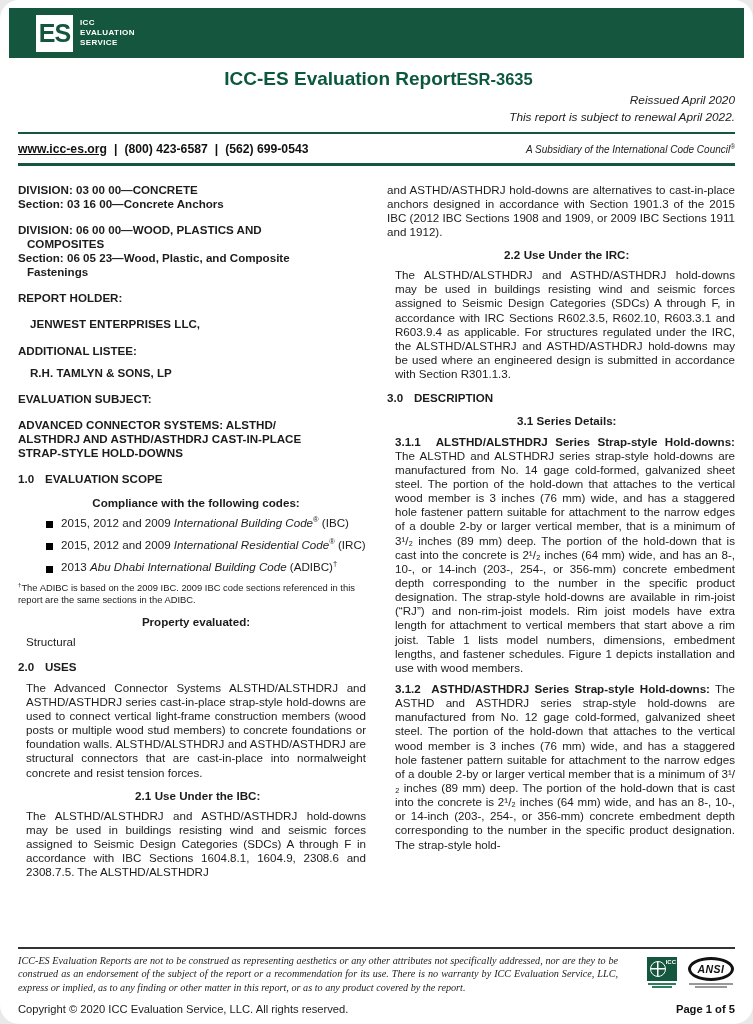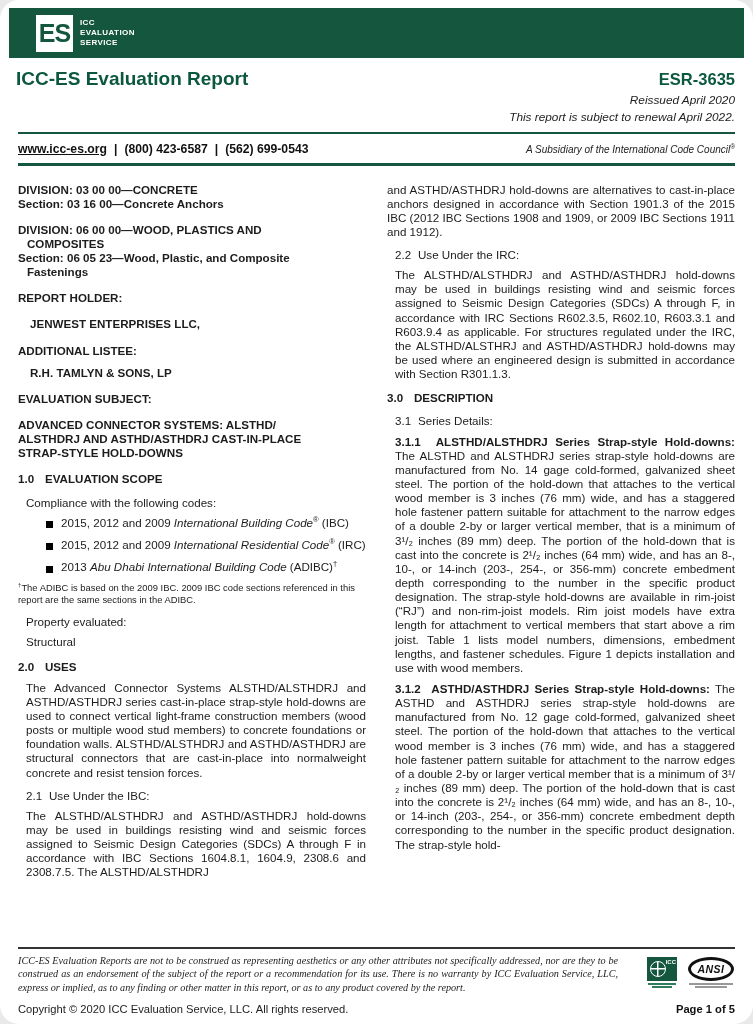--- a/index.html
+++ b/index.html
@@ -21,22 +21,22 @@
     background:#ffffff; display:flex; align-items:center; justify-content:center;
   }
   .es-box span { color:#14573E; font-weight:bold; font-size:25px; letter-spacing:-1px; }
   .masthead-lines {
     position:absolute; left:71px; top:10px; color:#ffffff;
     font-size:8px; line-height:1.25; letter-spacing:0.4px; font-weight:bold;
   }
   .masthead-lines div { white-space:nowrap; }
   
   .title-row {
-    display:flex; justify-content:space-between; align-items:baseline;
-    margin:68px 18px 0 16px; position:relative;
+    display:flex; justify-content:center; align-items:baseline;
+    margin:68px 18px 0 22px; position:relative;
   }
   .doc-title { color:#0B573F; font-size:19px; font-weight:bold; }
   .report-no { color:#0B573F; font-size:16.5px; font-weight:bold; }
   .right-italic { text-align:right; margin:3px 18px 0 0; font-style:italic; font-size:11.8px; color:#222; }
   .rule { height:2px; background:#14573E; margin:8px 18px 0 18px; }
   .rule.thick { height:2.5px; margin-top:7px; }
   .contact-row {
     display:flex; justify-content:space-between; align-items:baseline;
     margin:8px 18px 0 18px; font-size:12.2px;
   }
@@ -47,21 +47,21 @@
   sup { font-size:65%; vertical-align:super; line-height:0; }
   
   .cols { display:flex; gap:21px; margin:17px 18px 0 18px; }
   .col { width:348px; font-size:11.6px; line-height:1.22; text-align:justify; }
   .bold { font-weight:bold; }
   .blk { margin-bottom:12px; }
   .blk .cont { display:block; padding-left:9px; }
   .ind12 { padding-left:12px; }
   .sec-head { font-weight:bold; margin:10px 0 7px 0; text-align:left; }
   .sec-head .num { display:inline-block; min-width:27px; }
-  .sub-head { font-weight:normal; margin:9px 0 6px 0; padding-left:8px; text-align:left; }
+  .sub-head { font-weight:bold; margin:9px 0 6px 0; padding-left:8px; text-align:center; }
   .sub-head .num { display:inline-block; min-width:23px; }
   .para { margin:0 0 7px 0; padding-left:8px; }
   .para.flush { padding-left:0; }
   .bullet { display:flex; margin:0 0 8px 28px;align-items:center; }
   .bullet .sq { flex:none; width:7px; height:7px; background:#000; margin:4px 8px 0 0; }
   .bullet .btxt { text-align:justify; }
   .footnote { font-size:9.4px; line-height:1.28; margin:2px 0 9px 0; text-align:left; color:#222; }
   .subject-lines span { display:block; }
   
   .footer { position:absolute; left:18px; right:18px; bottom:9px; }

